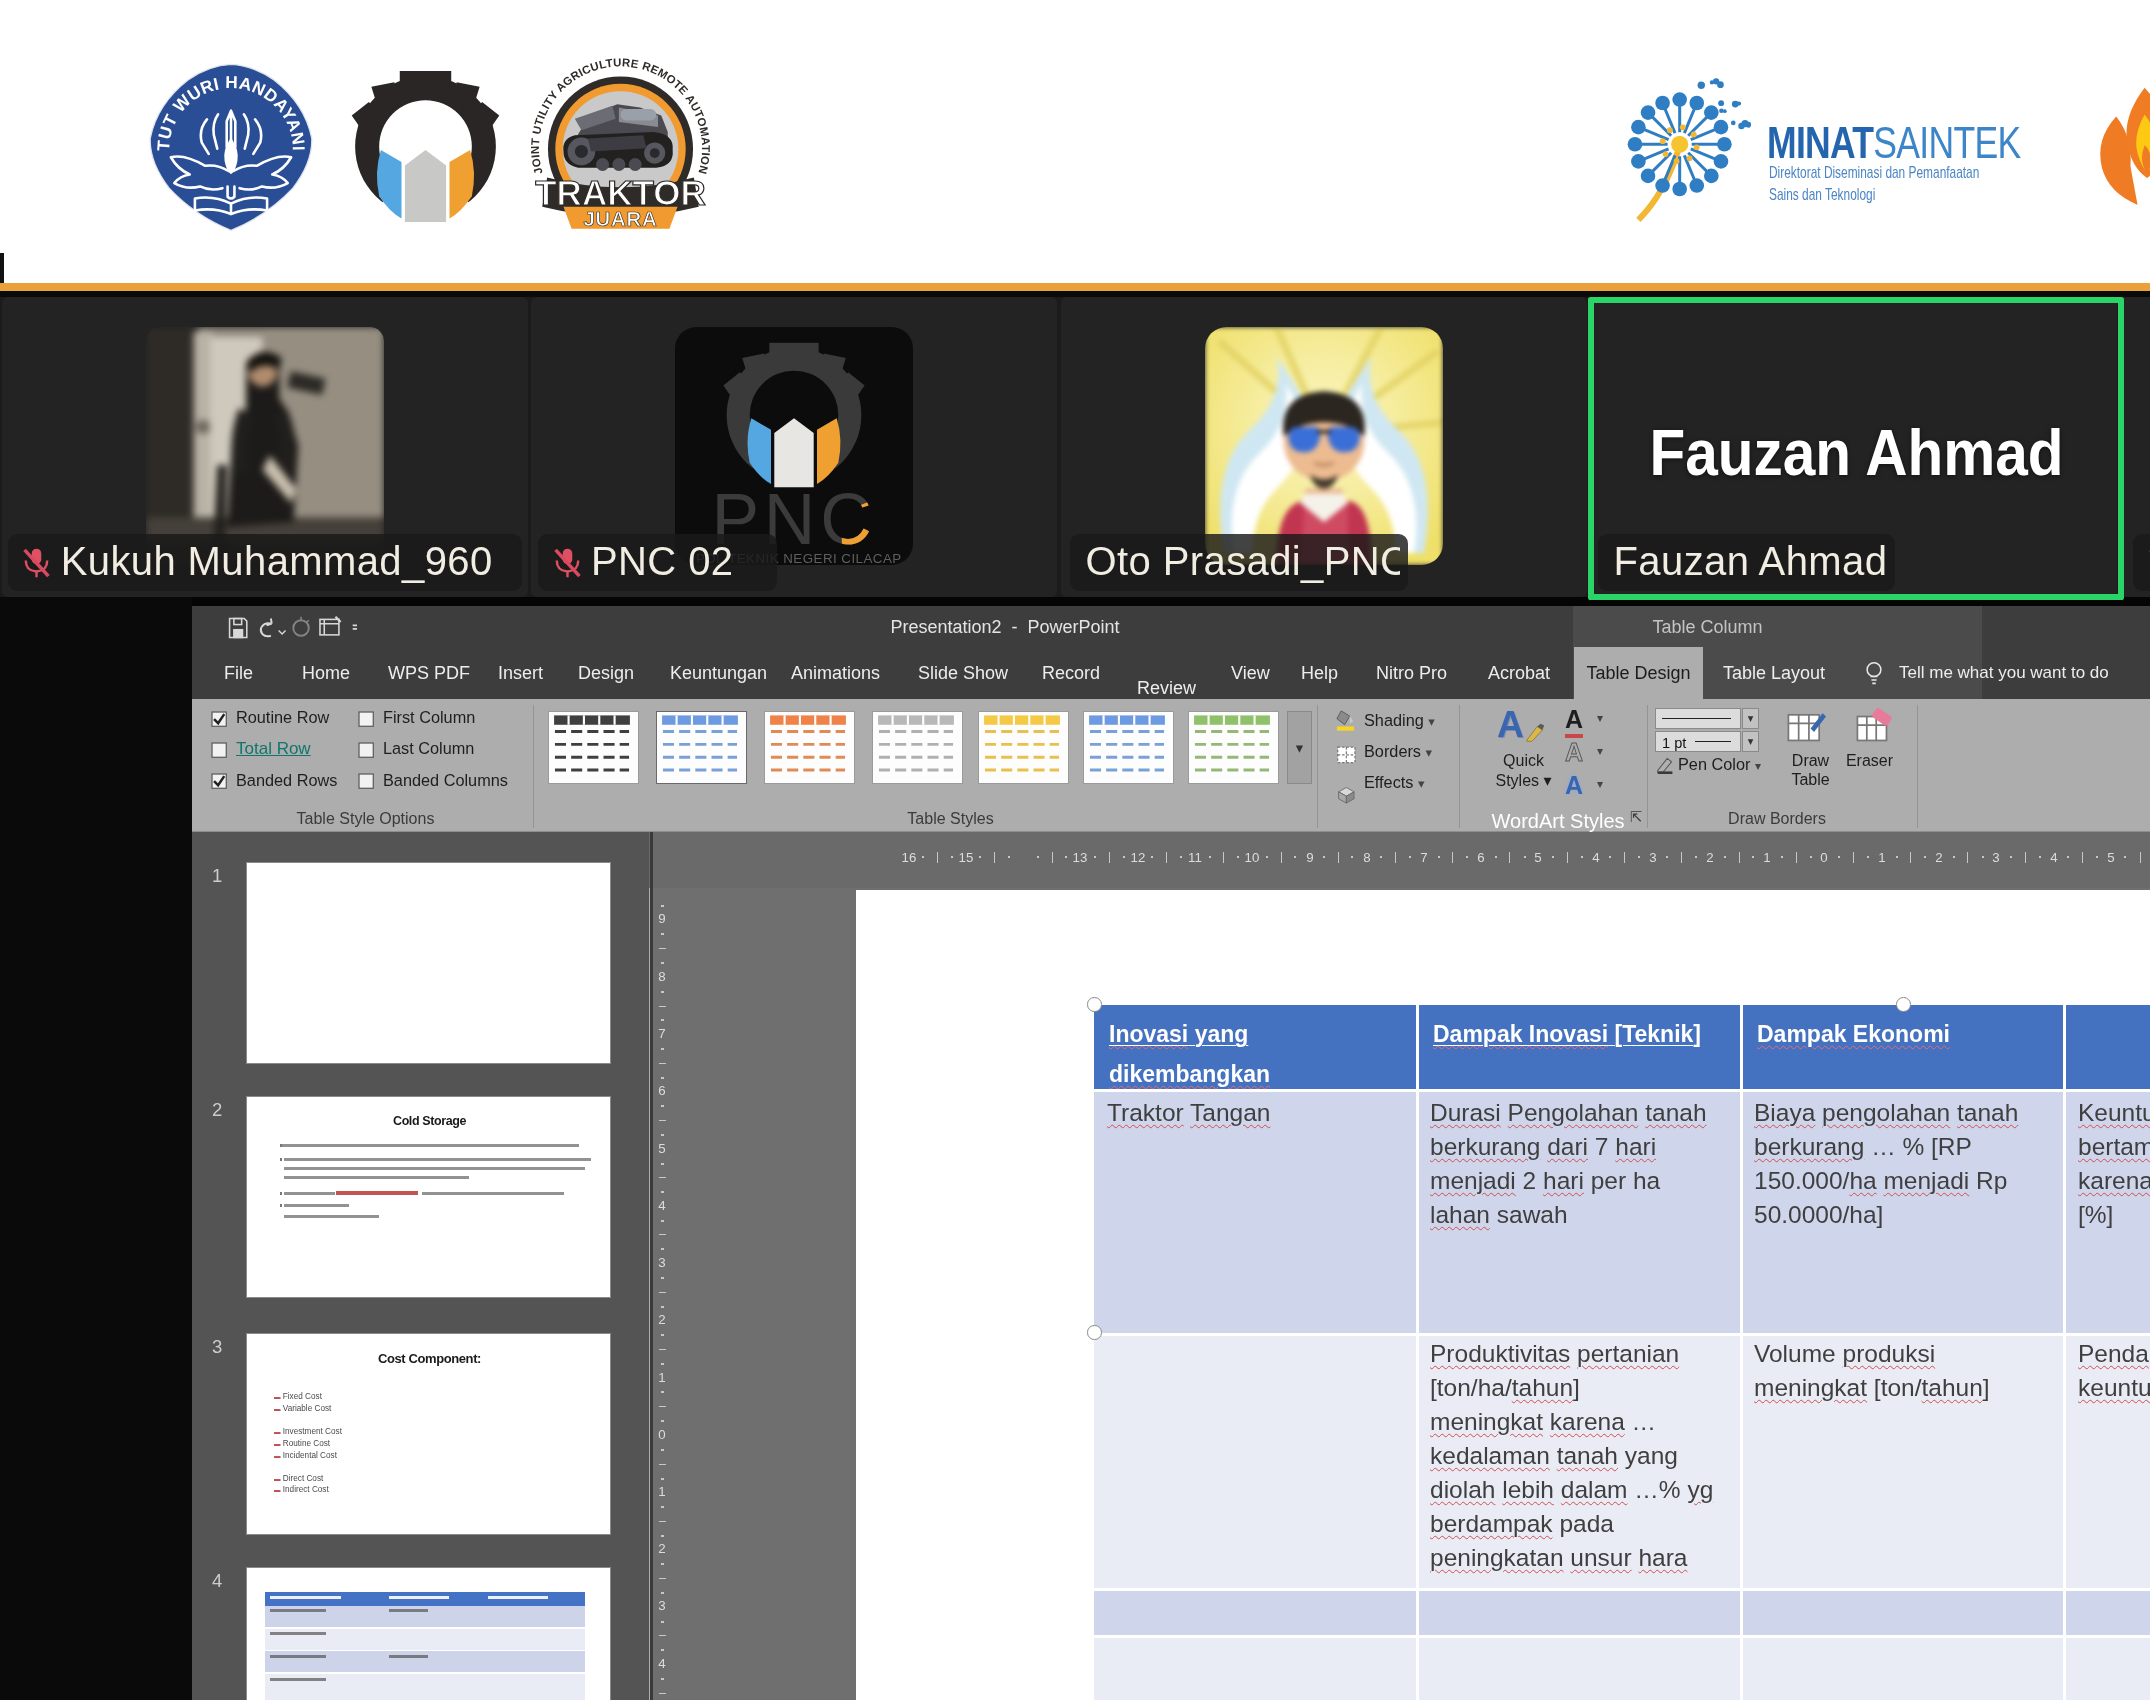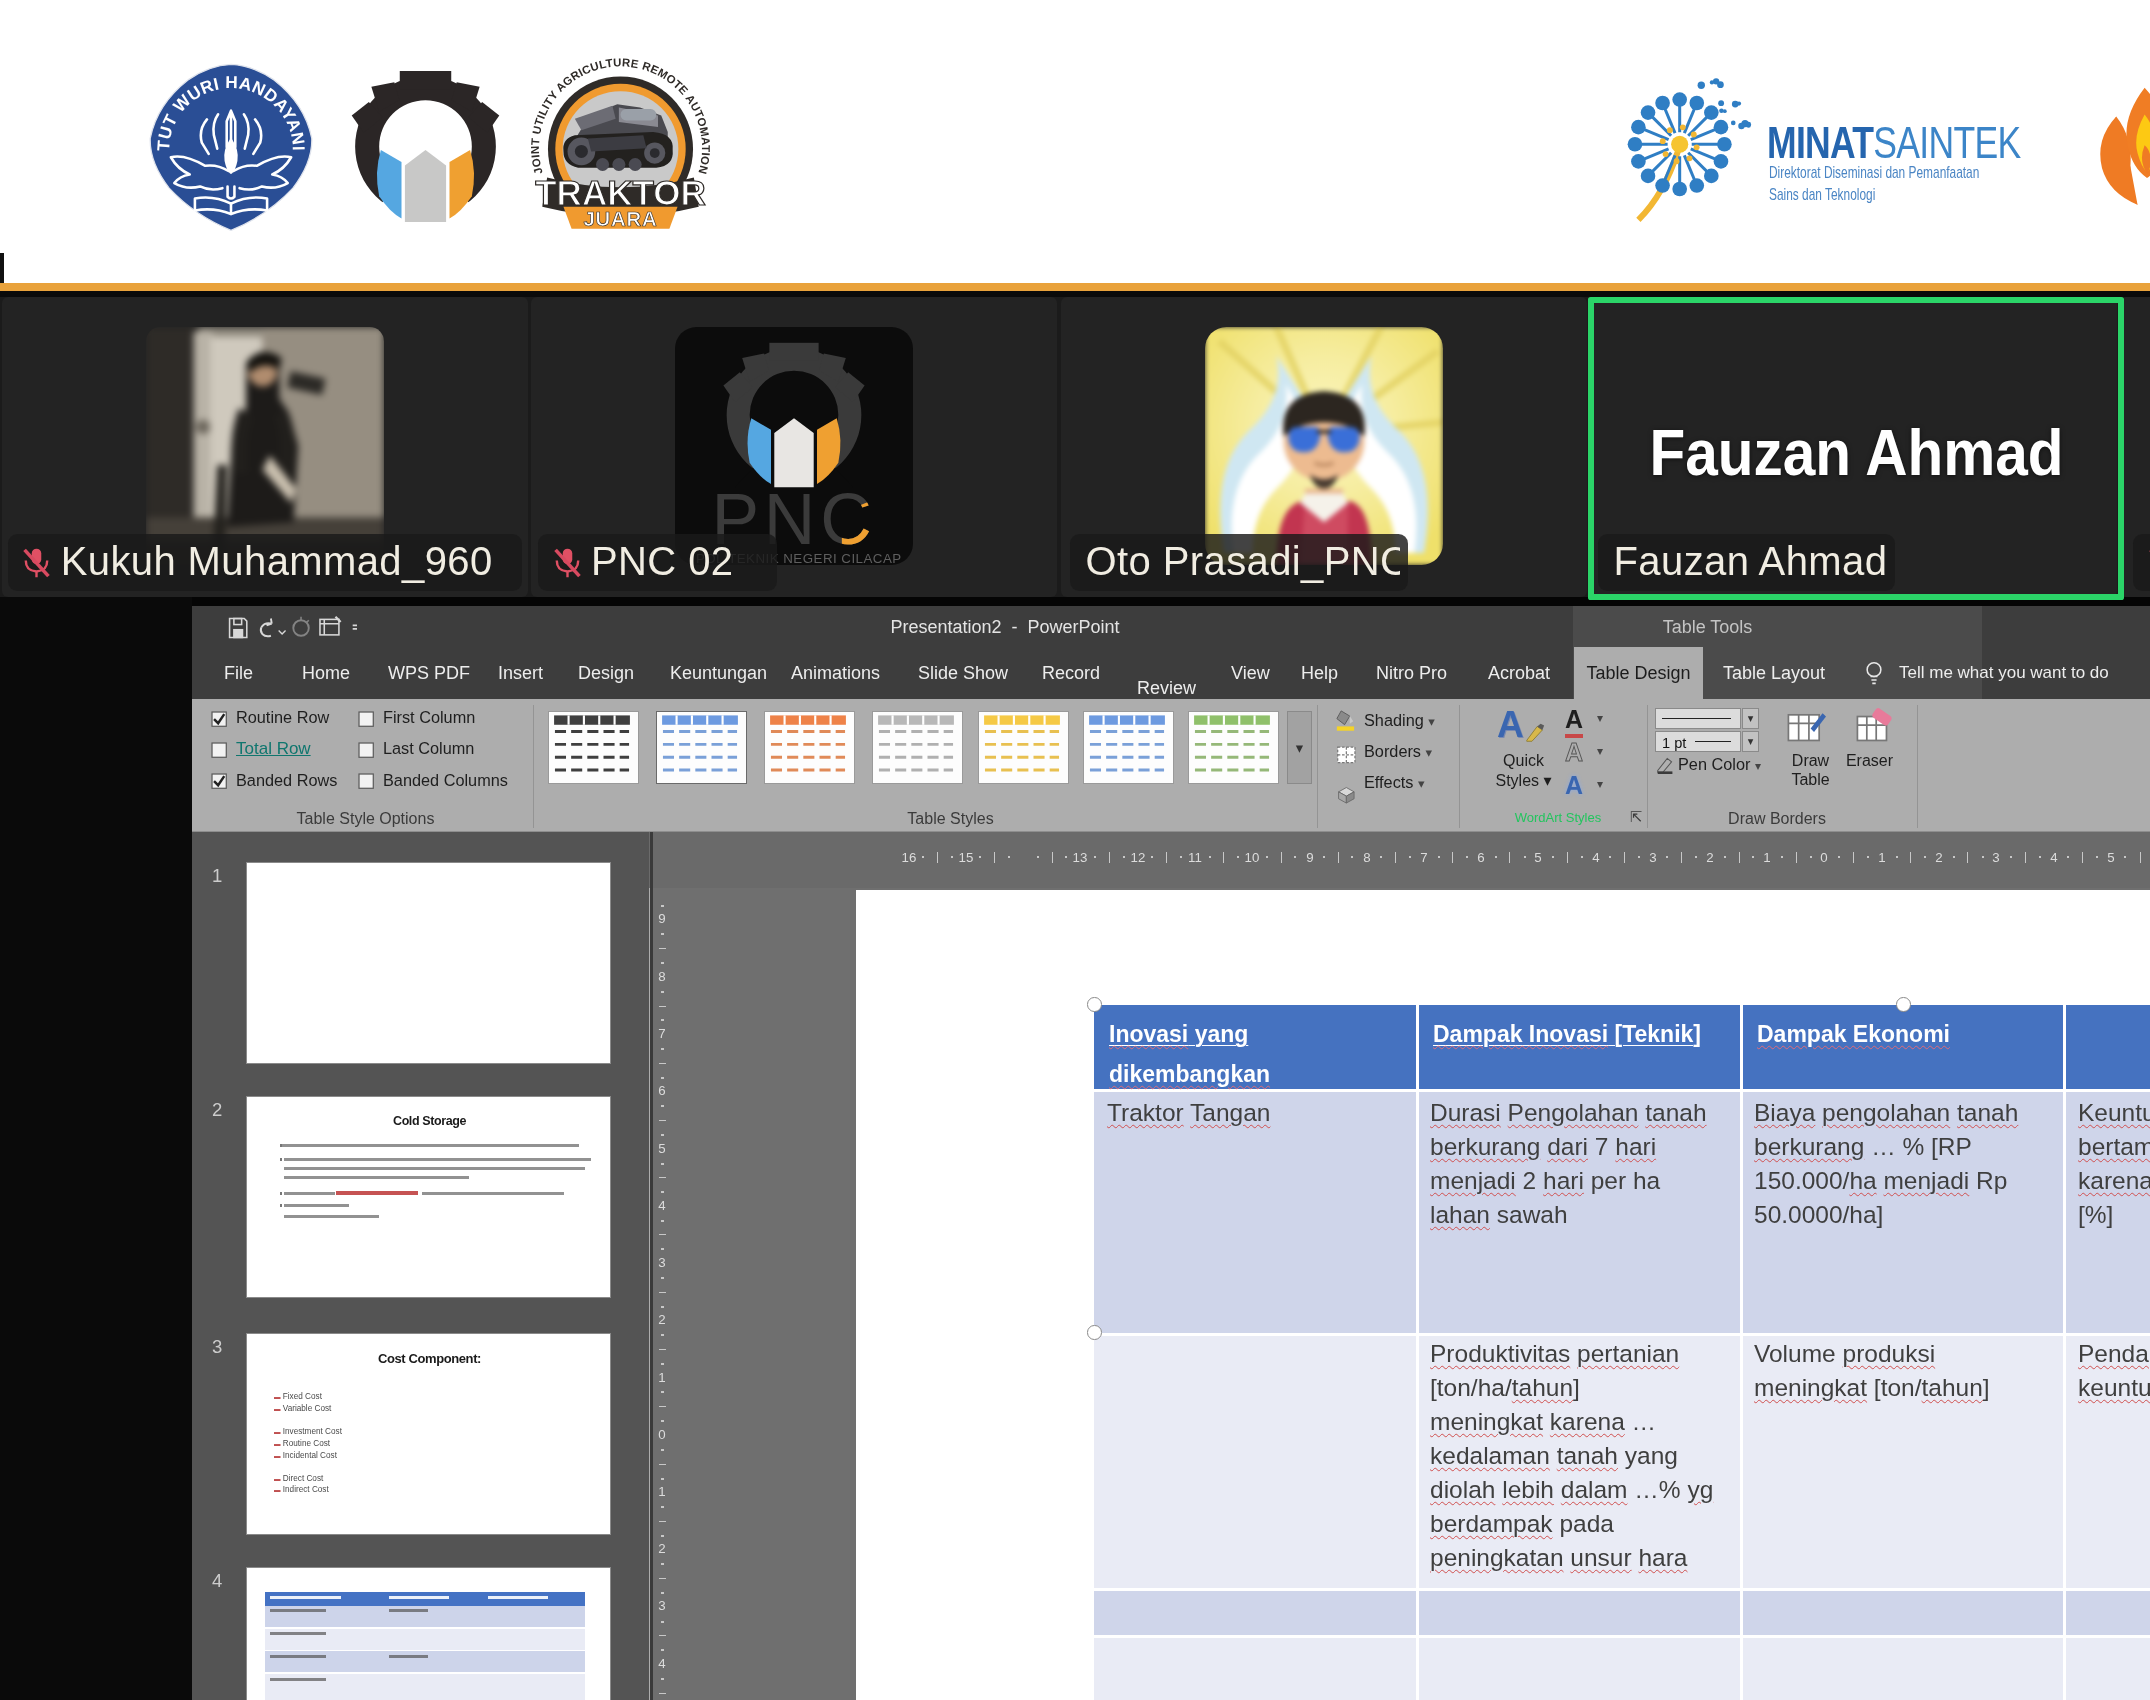--- a/index.html
+++ b/index.html
@@ -306,21 +306,21 @@
         </g>
 <g>
           <rect x="108" y="5" width="22" height="18"></rect>
           <path d="M108 10 L130 10 M113 5 L113 23"></path>
           <path d="M126 2 L132 8" stroke-width="2.6"></path>
         </g>
 <path d="M146 12 l5 0 M146 16 l5 0" stroke-width="2"></path>
 </g>
     </svg>
 <div style="left:790px;top:606px;width:430px;height:42px;font-size:18px;color:#e4e4e4;line-height:42px;text-align:center;">Presentation2&nbsp;&nbsp;-&nbsp;&nbsp;PowerPoint</div>
-<div style="left:1573px;top:606px;width:269px;height:42px;font-size:18px;color:#c4c4c4;line-height:42px;text-align:center;">Table Tools</div>
+<div style="left:1573px;top:606px;width:269px;height:42px;font-size:18px;color:#c4c4c4;line-height:42px;text-align:center;">Table Column</div>
 
 <div style="left:224px;top:647px;font-size:18px;color:#ededed;line-height:52px;white-space:nowrap;">File</div>
 <div style="left:302px;top:647px;font-size:18px;color:#ededed;line-height:52px;white-space:nowrap;">Home</div>
 <div style="left:388px;top:647px;font-size:18px;color:#ededed;line-height:52px;white-space:nowrap;">WPS PDF</div>
 <div style="left:498px;top:647px;font-size:18px;color:#ededed;line-height:52px;white-space:nowrap;">Insert</div>
 <div style="left:578px;top:647px;font-size:18px;color:#ededed;line-height:52px;white-space:nowrap;">Design</div>
 <div style="left:670px;top:647px;font-size:18px;color:#ededed;line-height:52px;white-space:nowrap;">Keuntungan</div>
 <div style="left:791px;top:647px;font-size:18px;color:#ededed;line-height:52px;white-space:nowrap;">Animations</div>
 <div style="left:918px;top:647px;font-size:18px;color:#ededed;line-height:52px;white-space:nowrap;">Slide Show</div>
 <div style="left:1042px;top:647px;font-size:18px;color:#ededed;line-height:52px;white-space:nowrap;">Record</div>
@@ -561,21 +561,21 @@
       <path d="M14 4 L20 8 L22 3 L18 1 Z" fill="#5a5a5a"></path>
     </svg>
 <div style="left:1489px;top:752px;width:69px;font-size:16px;color:#1e1e1e;text-align:center;">Quick</div>
 <div style="left:1489px;top:771px;width:69px;font-size:16px;color:#1e1e1e;text-align:center;">Styles ▾</div>
 <div style="left:1565px;top:705px;font-size:25px;font-weight:bold;color:#1e1e1e;border-bottom:4.3px solid #c84848;">A</div>
 <div style="left:1597px;top:711px;font-size:12px;color:#444;">▾</div>
 <div style="left:1565px;top:738px;font-size:25px;font-weight:bold;color:#1e1e1e;-webkit-text-stroke:0.9px #555;color:transparent;">A</div>
 <div style="left:1597px;top:744px;font-size:12px;color:#444;">▾</div>
 <div style="left:1565px;top:771px;font-size:25px;font-weight:bold;color:#3a66b0;text-shadow:0 0 4.3px #8aa8e0;">A</div>
 <div style="left:1597px;top:777px;font-size:12px;color:#444;">▾</div>
-<div style="left:1459px;top:810px;width:198px;font-size:13px;color:#22c55e;text-align:center;">WordArt Styles</div>
+<div style="left:1459px;top:810px;width:198px;font-size:20px;color:#ffffff;text-align:center;">WordArt Styles</div>
 <div style="left:1630px;top:808px;font-size:14.6px;color:#3b3b3b;">⇱</div>
 <div style="left:1655px;top:708px;width:86px;height:20.6px;background:#dcdcdc;border:0.9px solid #8a8a8a;">
       <div style="left:6px;top:8.6px;width:69px;height:1.7px;background:#222;position:absolute"></div>
     </div>
 <div style="left:1742px;top:708px;width:17px;height:20.6px;background:#c2c2c2;border:0.9px solid #8a8a8a;font-size:11.2px;color:#333;text-align:center;line-height:19px;">▾</div>
 <div style="left:1655px;top:731px;width:86px;height:20.6px;background:#dcdcdc;border:0.9px solid #8a8a8a;">
       <div style="left:6px;top:3.4px;font-size:14.6px;color:#111;position:absolute">1 pt</div>
       <div style="left:39px;top:8.6px;width:36px;height:1.7px;background:#222;position:absolute"></div>
     </div>
 <div style="left:1742px;top:731px;width:17px;height:20.6px;background:#c2c2c2;border:0.9px solid #8a8a8a;font-size:11.2px;color:#333;text-align:center;line-height:19px;">▾</div>

